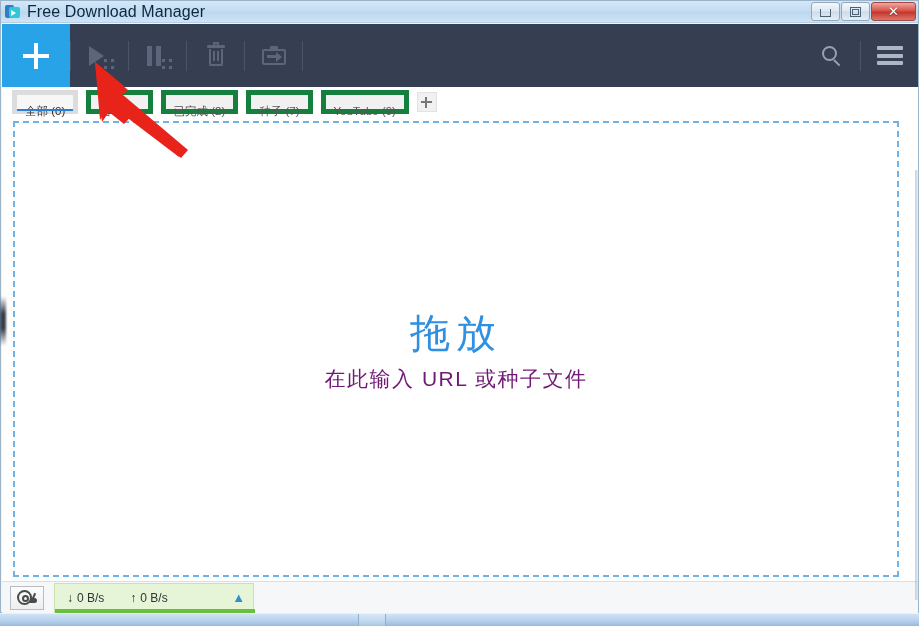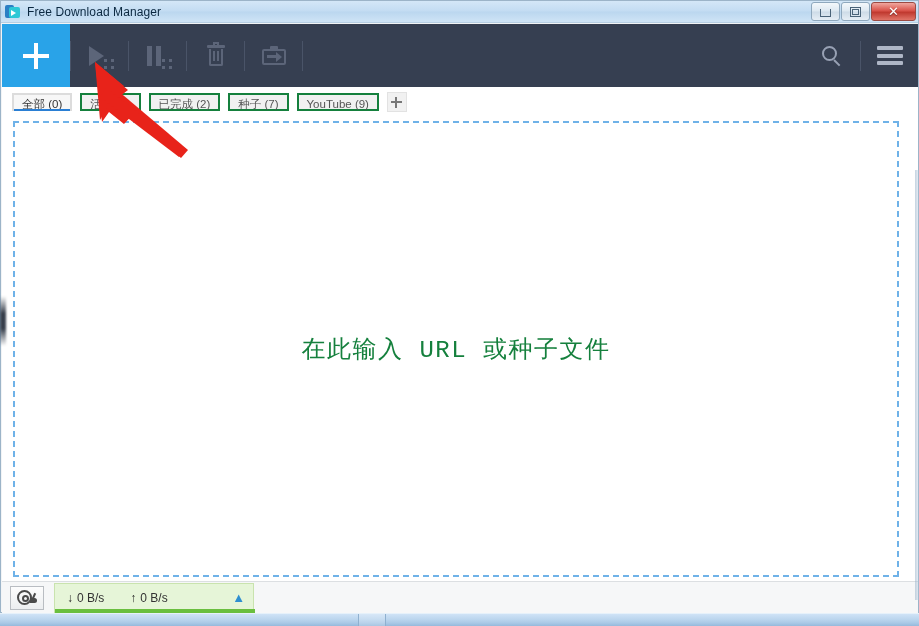--- a/index.html
+++ b/index.html
@@ -50,21 +50,21 @@
   }
   #app-icon .ic-front{
     position:absolute;left:4px;top:3px;width:11px;height:11px;
     background:#2ec8d6;border-radius:2px;
   }
   #app-icon .ic-arrow{
     position:absolute;left:6px;top:6px;width:0;height:0;
     border-left:5px solid #fff;border-top:3px solid transparent;border-bottom:3px solid transparent;
   }
   #app-title{
-    font-size:12px;color:#0b2840;letter-spacing:.1px;white-space:nowrap;
+    font-size:16px;color:#0b2840;letter-spacing:.1px;white-space:nowrap;
   }
   #win-controls{
     position:absolute;right:2px;top:1px;display:flex;align-items:center;
   }
   .win-btn{
     width:29px;height:19px;margin-left:1px;
     border:1px solid #8fa8bd;border-radius:3px;
     background:linear-gradient(180deg,#f4f8fb 0%,#dde8f1 48%,#cddbe7 52%,#e6eef5 100%);
     display:flex;align-items:center;justify-content:center;
     box-sizing:border-box;
@@ -146,22 +146,22 @@
   .ic-menu{width:26px;height:19px;display:flex;flex-direction:column;justify-content:space-between;}
   .ic-menu span{display:block;height:4px;background:#aeb6c6;border-radius:1px;}
 
   
   #tabbar{
     position:absolute;left:1px;top:86px;width:916px;height:30px;
     background:#ffffff;display:flex;align-items:center;padding-left:10px;
     box-sizing:border-box;
   }
   .tab{
-    height:18px;line-height:18px;padding:0 8px;margin-right:8px;
-    background:#f1f1f1;border:2px solid #15803d;
+    height:18px;line-height:18px;padding:7px 8px;margin-right:8px;
+    background:#f1f1f1;border:5px solid #15803d;
     font-size:11.5px;color:#555;white-space:nowrap;cursor:pointer;
     box-sizing:border-box;position:relative;
   }
   .tab.active{
     background:#f7f7f7;color:#333;border-color:#dcdcdc;
   }
   .tab.active:after{
     content:"";position:absolute;left:0;right:0;bottom:-2px;height:2px;background:#2a7fd4;
   }
   #tab-add{
@@ -183,22 +183,22 @@
     border:2px dashed #6fb2e8;
     box-sizing:border-box;
     display:flex;flex-direction:column;align-items:center;justify-content:center;
   }
   #drop-title{
     font-size:40px;color:#2f8fe0;letter-spacing:6px;
     font-family:"DejaVu Sans","Liberation Sans",sans-serif;
     margin-bottom:4px;
   }
   #drop-sub{
-    font-size:24px;color:#15803d;letter-spacing:1.5px;
-    font-family:Liberation Mono, monospace;
+    font-size:21px;color:#701a75;letter-spacing:1.5px;
+    font-family:Liberation Sans, sans-serif;
   }
 
   
   #statusbar{
     position:absolute;left:1px;top:580px;width:916px;height:32px;
     background:#f6f7f8;border-top:1px solid #dcdfe2;
     display:flex;align-items:center;box-sizing:border-box;
   }
   #snail-btn{
     width:34px;height:24px;margin-left:8px;
@@ -369,20 +369,21 @@
     <div class="tab">已完成 (2)</div>
     <div class="tab">种子 (7)</div>
     <div class="tab">YouTube (9)</div>
     <div id="tab-add">
       <span class="p"></span>
     </div>
   </div>
 
   <div id="content-area">
     <div id="dropzone">
+      <div id="drop-title">拖放</div>
       <div id="drop-sub">在此输入 URL 或种子文件</div>
     </div>
   </div>
 
   <div id="statusbar">
     <div id="snail-btn">
       <span class="ic-snail">
         <span class="shell"></span>
           <span class="head"></span>
           <span class="ant"></span>

